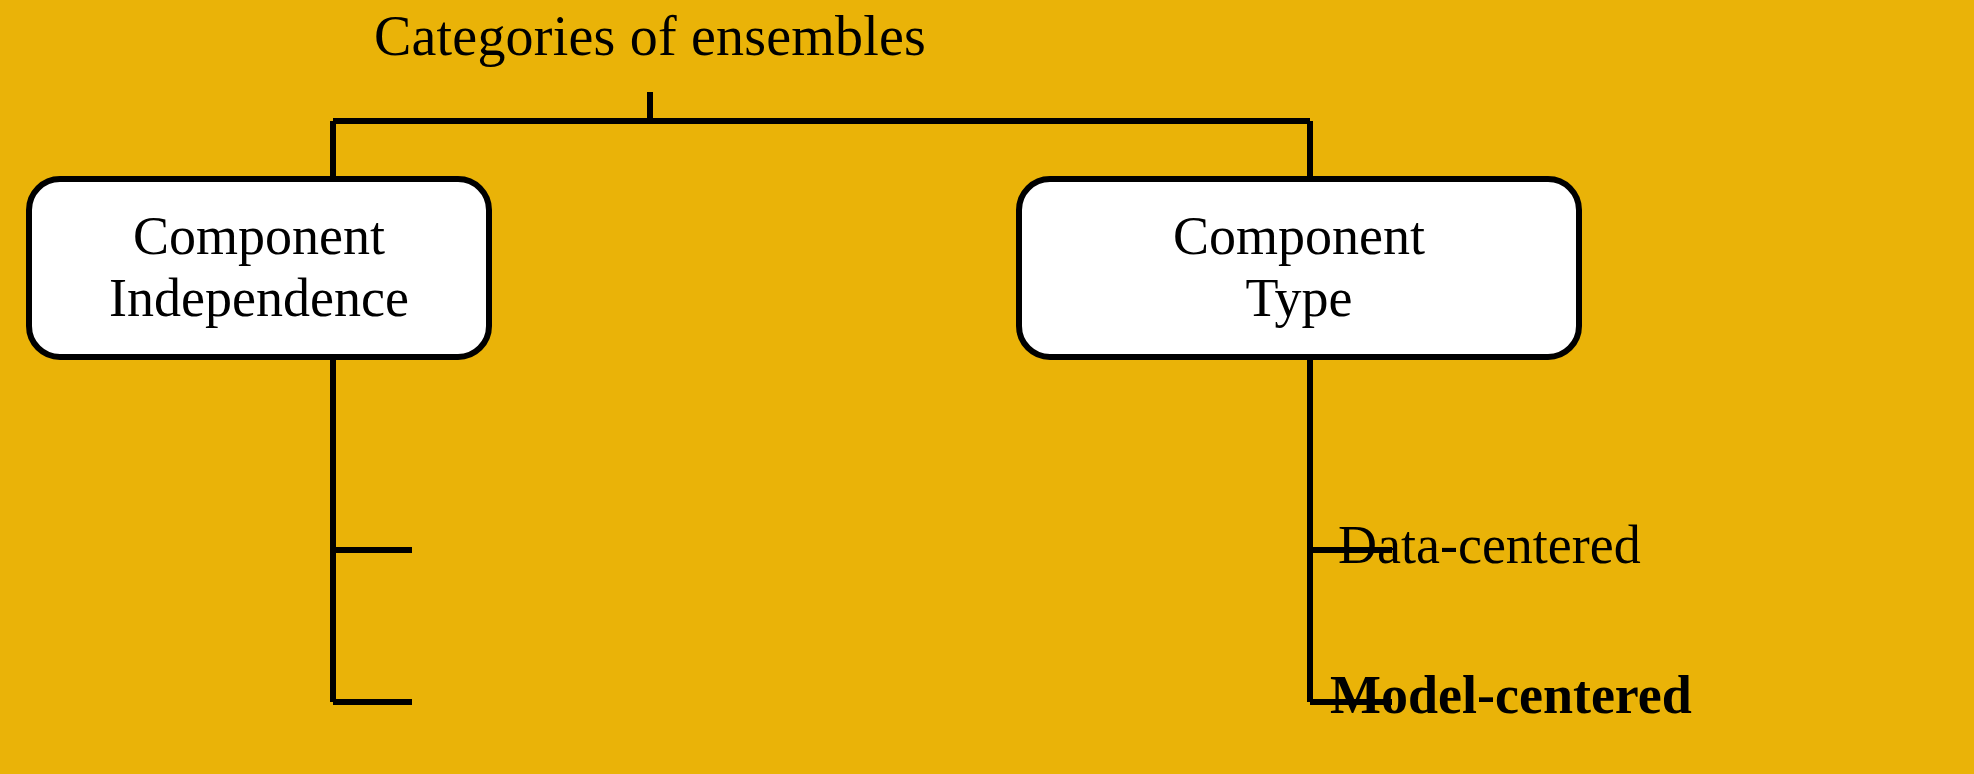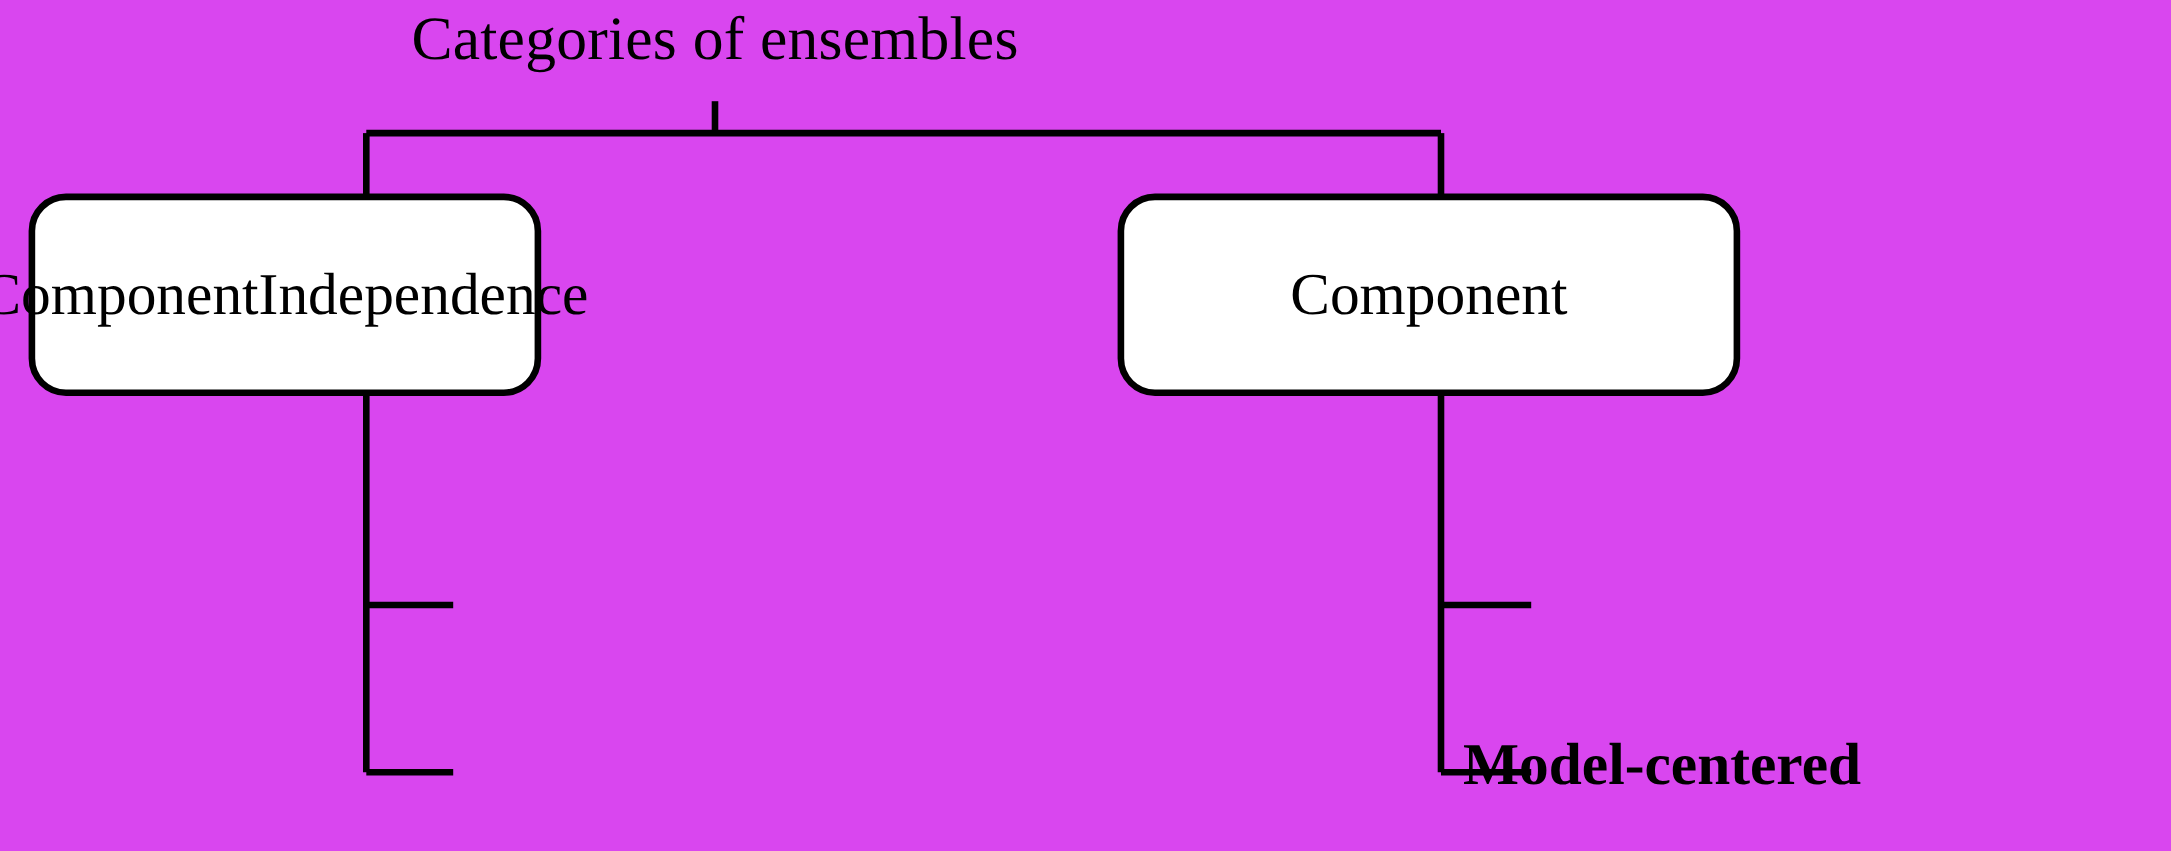--- a/index.html
+++ b/index.html
@@ -4,21 +4,21 @@
 <style>
   html, body {
     margin: 0;
     padding: 0;
     background: #ffffff;
   }
   #stage {
     position: relative;
     width: 1974px;
     height: 774px;
-    background: #d946ef;
+    background: #eab308;
     overflow: hidden;
     font-family: "Liberation Serif", "DejaVu Serif", serif;
     color: #000000;
   }
 
   
   .diagram-title {
     position: absolute;
     left: 0px;
     top: 8px;
@@ -41,21 +41,21 @@
   }
 
   
   .cat-box {
     position: absolute;
     box-sizing: border-box;
     border: 6px solid #000000;
     border-radius: 34px;
     background: #ffffff;
     display: flex;
-    flex-direction: row;
+    flex-direction: column;
     align-items: center;
     justify-content: center;
     text-align: center;
     font-size: 54px;
     line-height: 1.14;
     font-weight: 400;
   }
   .cat-box .ln { display: block; white-space: nowrap; }
 
   #box-independence { left: 26px;   top: 176px; width: 466px; height: 184px; }
@@ -102,20 +102,22 @@
     </g>
   </svg>
 
   <div class="cat-box" id="box-independence">
     <span class="ln">Component</span>
     <span class="ln">Independence</span>
   </div>
 
   <div class="cat-box" id="box-type">
     <span class="ln">Component</span>
+    <span class="ln">Type</span>
   </div>
 
 
 
+  <div class="leaf-label" id="leaf-data-centered">Data-centered</div>
 
   <div class="leaf-label bold" id="leaf-model-centered">Model-centered</div>
 
 </div>
 
 </body></html>

